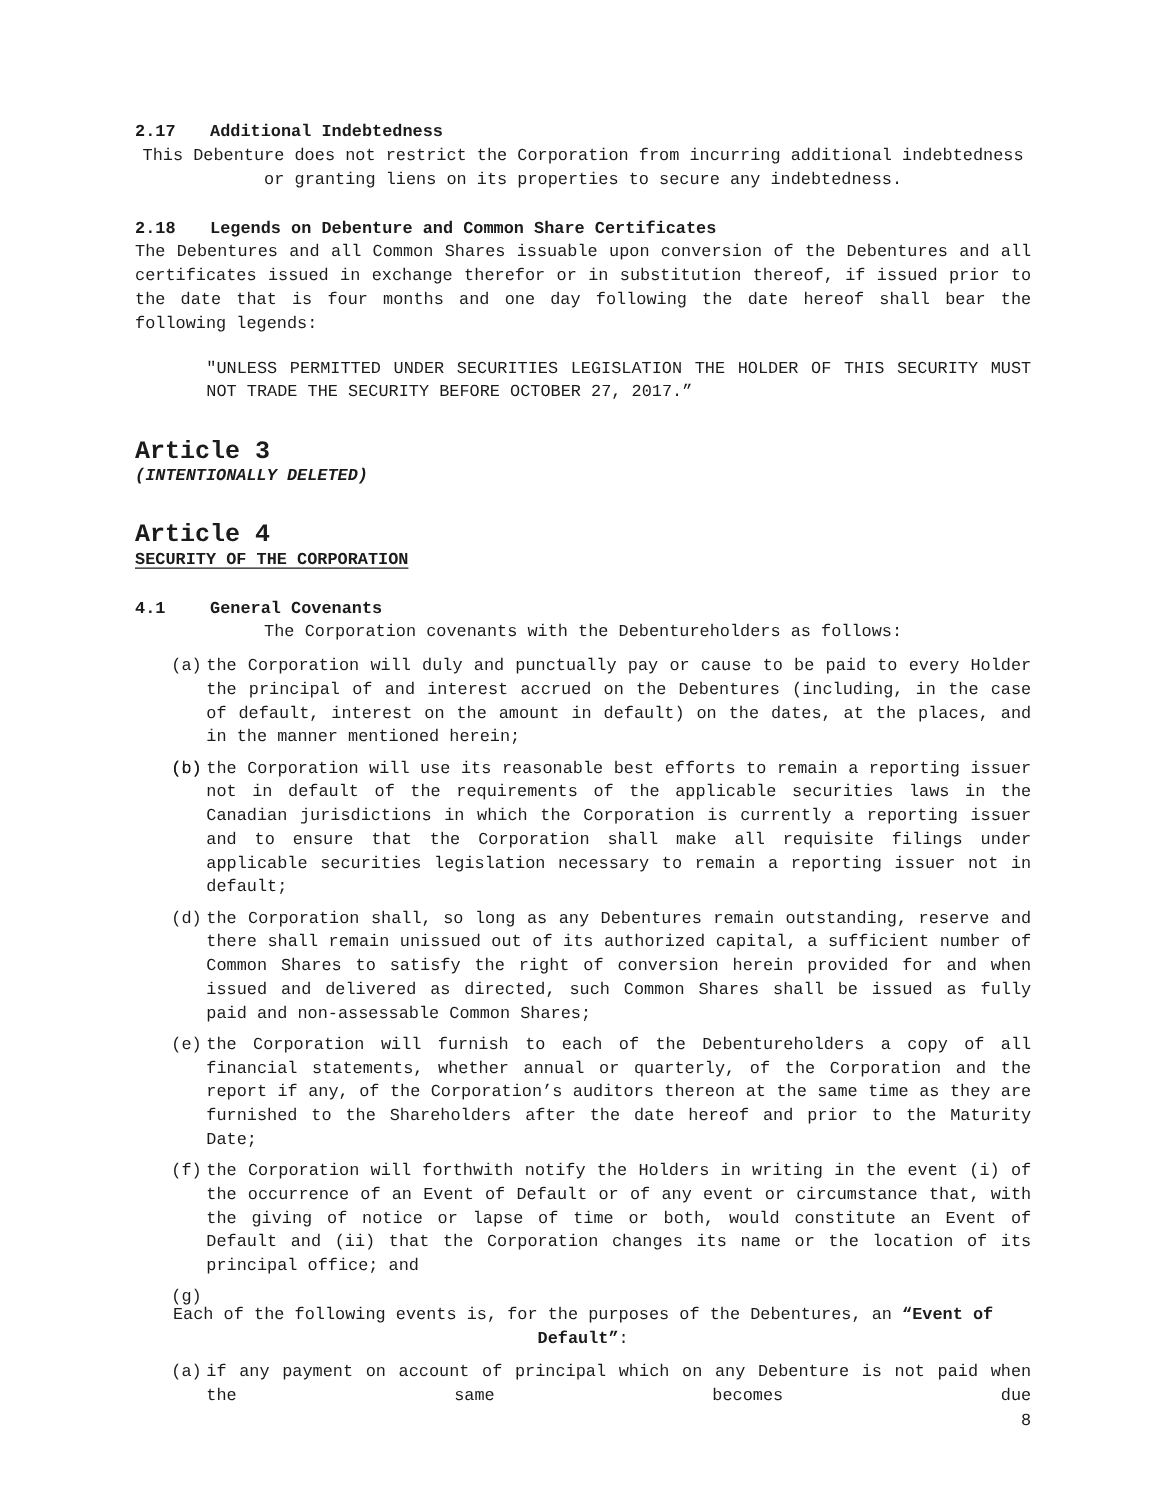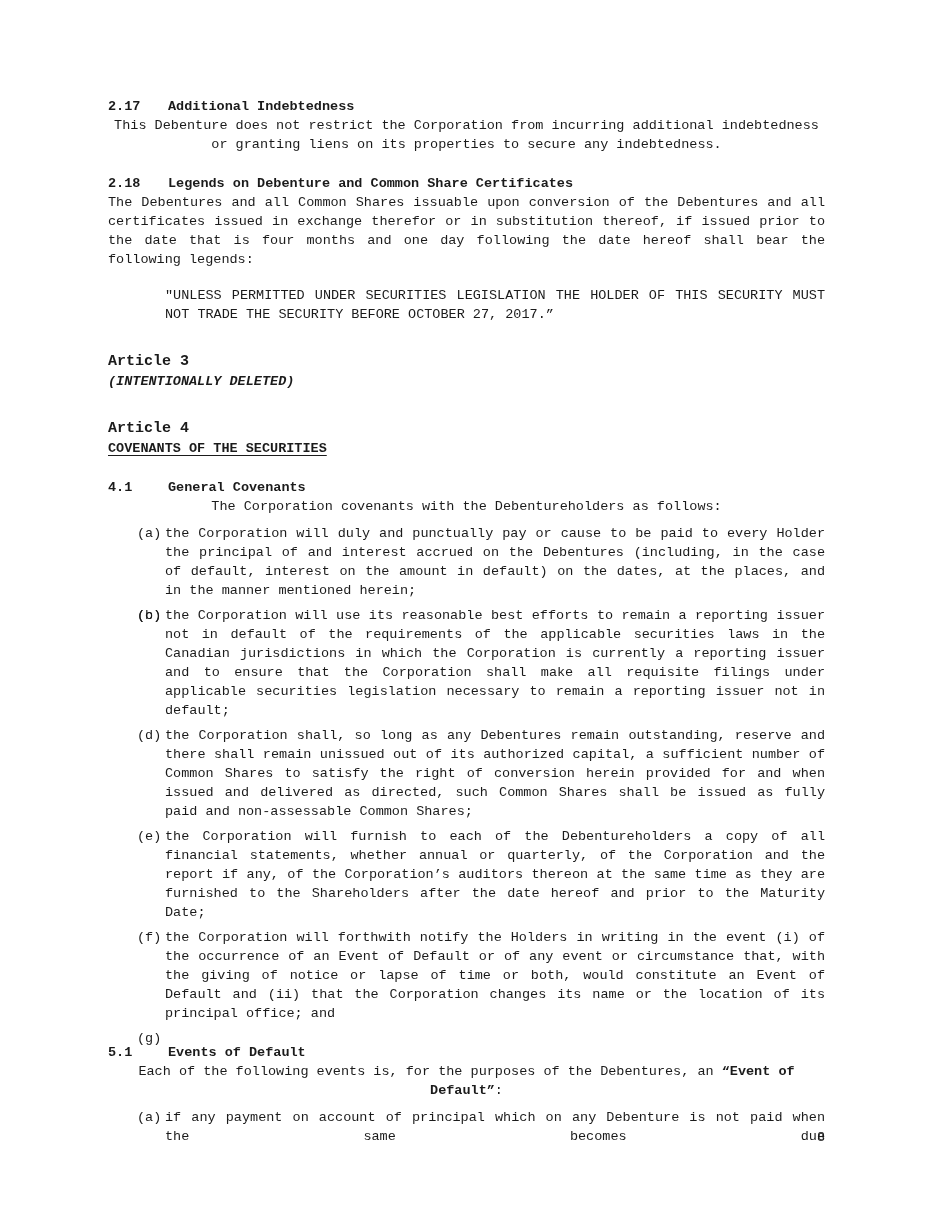--- a/index.html
+++ b/index.html
@@ -41,21 +41,21 @@
     text-align: justify;
   }
   p.para.ragged { text-align: center; }
   .quote {
     margin: 17px 0 0 57px;
     text-align: justify;
   }
   .article { margin-top: 28px; }
   .art-title {
     font-weight: bold;
-    font-size: 15px;
+    font-size: 20px;
     line-height: 20px;
   }
   .art-sub {
     font-weight: bold;
     line-height: 19px;
   }
   .art-sub.underlined {
     text-decoration: underline;
     text-underline-offset: 3px;
   }
@@ -105,21 +105,21 @@
 
     <div class="quote">"UNLESS PERMITTED UNDER SECURITIES LEGISLATION THE HOLDER OF THIS SECURITY MUST NOT TRADE THE SECURITY BEFORE OCTOBER 27, 2017.”</div>
 
     <div class="article">
       <div class="art-title">Article 3</div>
       <div class="art-sub deleted">(INTENTIONALLY DELETED)</div>
     </div>
 
     <div class="article">
       <div class="art-title">Article 4</div>
-      <div class="art-sub underlined">COVENANTS OF THE SECURITIES</div>
+      <div class="art-sub underlined">SECURITY OF THE CORPORATION</div>
     </div>
 
     <div class="section">
       <div class="sec-head">
         <span class="sec-num">4.1</span><span class="sec-title">General Covenants</span>
       </div>
       <p class="para ragged">The Corporation covenants with the Debentureholders as follows:</p>
     </div>
 
     <div class="list">
@@ -141,23 +141,20 @@
       <div class="li">
         <span class="marker">(f)</span><span>the Corporation will forthwith notify the Holders in writing in the event (i) of the occurrence of an Event of Default or of any event or circumstance that, with the giving of notice or lapse of time or both, would constitute an Event of Default and (ii) that the Corporation changes its name or the location of its principal office; and</span>
       </div>
       <div class="li">
         <span class="marker">(g)</span>
       </div>
     </div>
 
 
     <div class="section">
-      <div class="sec-head">
-        <span class="sec-num">5.1</span><span class="sec-title">Events of Default</span>
-      </div>
       <p class="para ragged"><span>Each of the following events is, for the purposes of the Debentures, an </span><span class="bold">“Event of Default”</span><span>:</span></p>
     </div>
 
     <div class="list">
       <div class="li first stretch-last">
         <span class="marker">(a)</span><span>if any payment on account of principal which on any Debenture is not paid when the same becomes due</span>
       </div>
     </div>
 
   </div>

